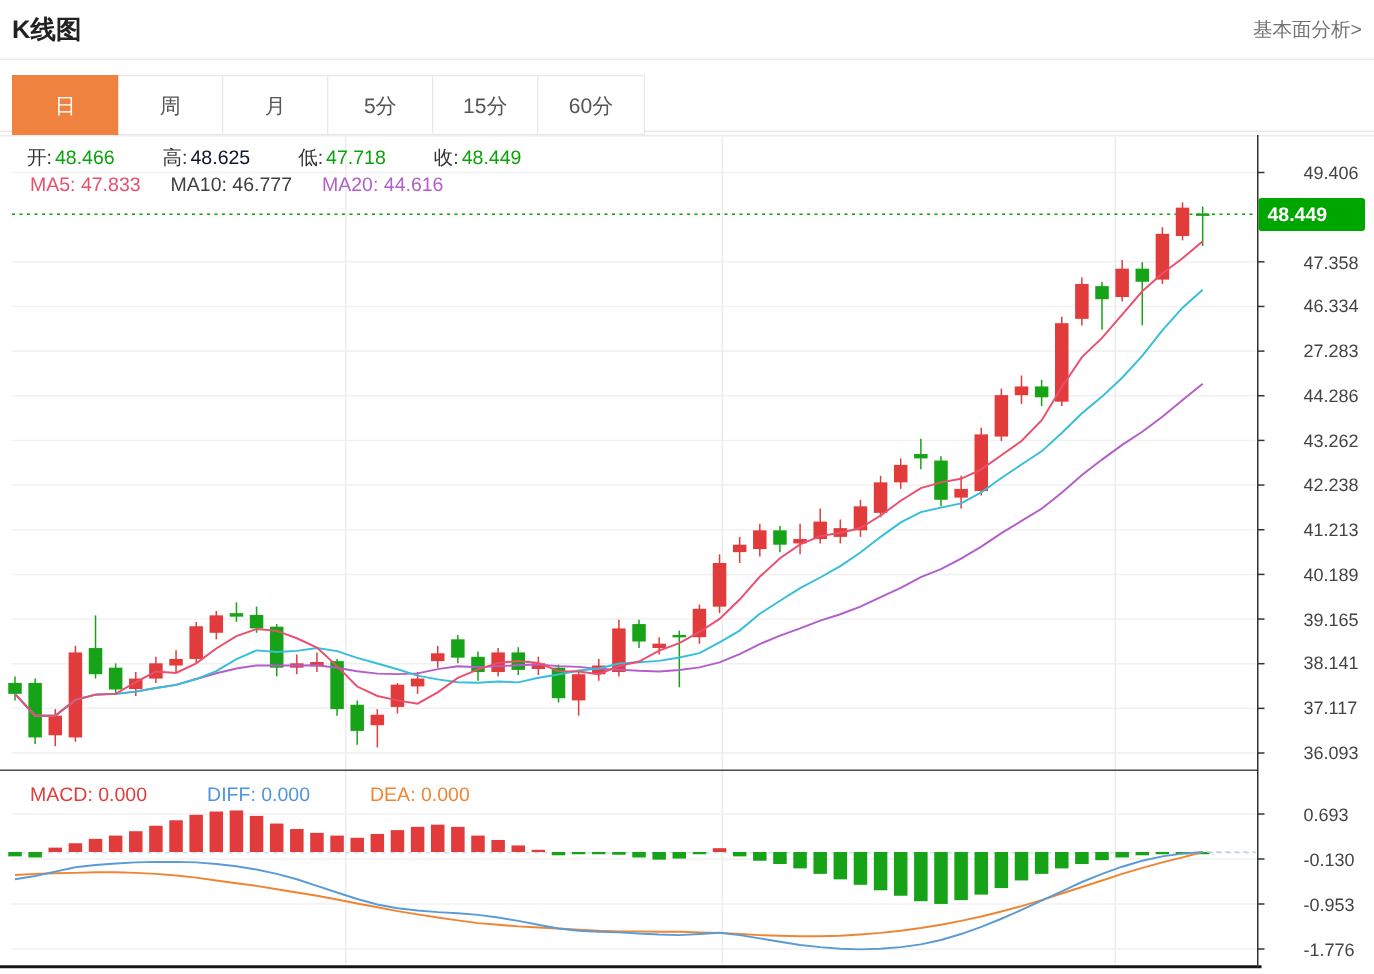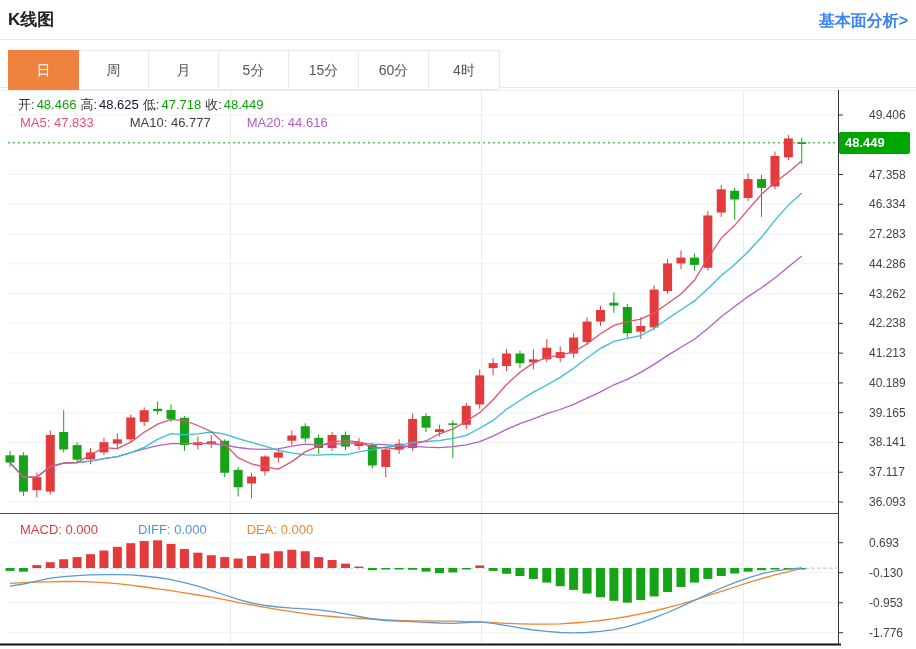--- a/index.html
+++ b/index.html
@@ -1,56 +1,55 @@
 <!DOCTYPE html>
 <html><head>
 <meta charset="utf-8">
 <style>
   html,body{margin:0;padding:0;background:#fff;width:916px;height:649px;overflow:hidden;
     font-family:"Liberation Sans","DejaVu Sans",sans-serif;}
   #app{position:relative;width:916px;height:644px;background:#fff;}
   .abs{position:absolute;}
   #page-title{left:8px;top:8px;font-size:17px;font-weight:bold;color:#222;}
-  #fund-link{right:8px;top:11px;font-size:16px;color:#3b82f6;cursor:pointer;font-weight:bold;}
+  #fund-link{right:8px;top:11px;font-size:13px;color:#737373;cursor:pointer;}
   #header-divider{left:0;top:39px;width:916px;height:0;border-top:1px solid #ebebeb;}
   #tabbar-line{left:0;top:87px;width:916px;height:0;border-top:1px solid #e8e8e8;}
   #tabbar{left:8px;top:50px;height:38px;display:flex;border:1px solid #e8e8e8;box-sizing:content-box;background:#fff;z-index:3;}
   .tab{width:70px;height:38px;line-height:38px;text-align:center;font-size:14px;color:#555;
     border-right:1px solid #e8e8e8;cursor:pointer;background:#fff;box-sizing:border-box;}
   .tab:last-child{border-right:none;}
   .tab.active{background:#f0823f;color:#fff;width:71px;height:40px;line-height:40px;
     margin:-1px 0 -1px -1px;border-right:none;}
   #chart-region{left:0;top:90px;width:916px;height:556px;}
   #chart-svg{position:absolute;left:0;top:0;z-index:1;}
   .overlay{z-index:2;display:flex;align-items:center;}
-  #ohlc-row{left:18px;top:96px;gap:4px;font-size:13px;}
+  #ohlc-row{left:18px;top:96px;gap:32px;font-size:13px;}
   .ohlc-lab{color:#333;}
   .ohlc-val{color:#0aa30a;margin-left:2px;}
-  #ma-row{left:20px;top:115px;gap:36px;font-size:13px;}
+  #ma-row{left:20px;top:115px;gap:20px;font-size:13px;}
   #macd-row{left:20px;top:522px;gap:40px;font-size:13px;}
   .axis-label{position:absolute;left:869px;font-size:12px;color:#444;line-height:16px;z-index:2;}
   #last-price-tag{left:839px;width:71px;height:22px;line-height:22px;background:#00a600;color:#fff;
     font-size:13px;font-weight:bold;padding-left:6px;box-sizing:border-box;border-radius:2px;z-index:3;}
 </style>
 </head>
 <body>
 
 <div id="app">
   <div class="abs" id="page-title">K线图</div>
   <div class="abs" id="fund-link">基本面分析&gt;</div>
   <div class="abs" id="header-divider"></div>
   <div class="abs" id="tabbar-line"></div>
   <div class="abs" id="tabbar">
       <div class="tab active">日</div>
       <div class="tab">周</div>
       <div class="tab">月</div>
       <div class="tab">5分</div>
       <div class="tab">15分</div>
       <div class="tab">60分</div>
-      <div class="tab">4时</div>
     </div>
 
   <div class="abs" id="chart-region">
     <svg id="chart-svg" width="916" height="649" viewBox="0 0 916 649" style="left:0;top:-90px;">
         <line x1="0" y1="90.5" x2="916" y2="90.5" stroke="#ededed"></line>
         <line x1="8" y1="115" x2="837" y2="115" stroke="#f1f1f1"></line>
         <line x1="8" y1="174.53536000000005" x2="837" y2="174.53536000000005" stroke="#f1f1f1"></line>
         <line x1="8" y1="204.30303999999987" x2="837" y2="204.30303999999987" stroke="#f1f1f1"></line>
         <line x1="8" y1="234.07071999999988" x2="837" y2="234.07071999999988" stroke="#f1f1f1"></line>
         <line x1="8" y1="263.8383999999999" x2="837" y2="263.8383999999999" stroke="#f1f1f1"></line>

